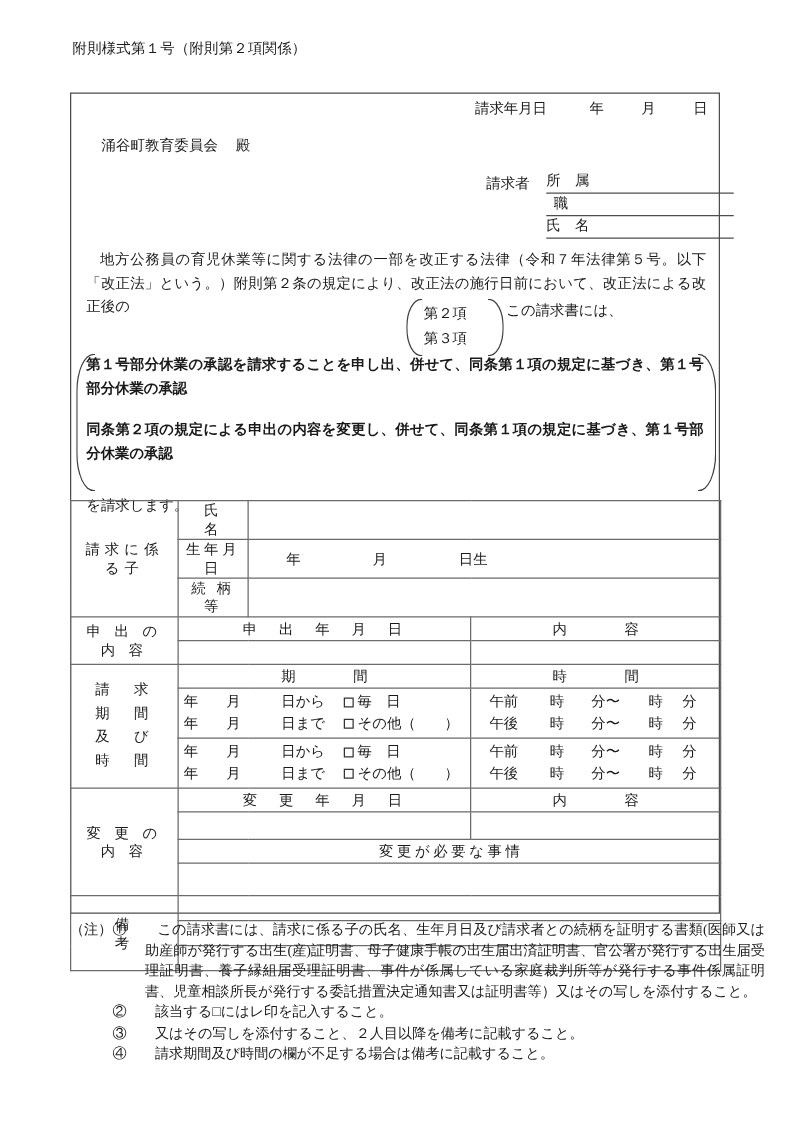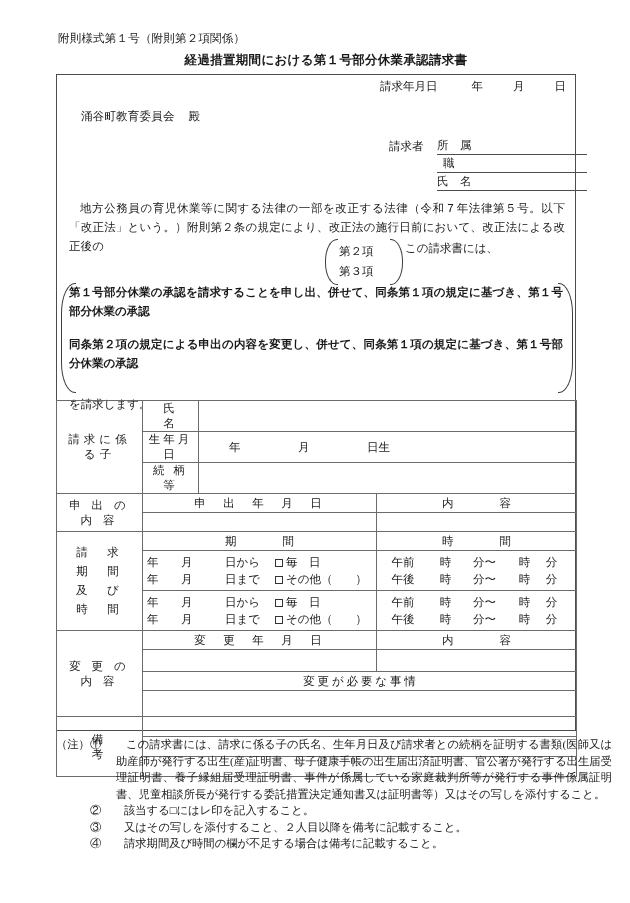--- a/index.html
+++ b/index.html
@@ -302,21 +302,20 @@
   .noteN .note-head { width: 34px; }
   .noteN .note-num { width: 26px; }
   .noteN .note-body { text-indent: 8px; }
 </style>
 </head>
 <body>
 
 <div class="page">
 
   <div class="form-no">附則様式第１号（附則第２項関係）</div>
-  <div class="doc-title">経過措置期間における第１号部分休業承認請求書</div>
 
   <div class="frame">
 
     <div class="date-line">
       <span>請求年月日</span><span class="sp-a"></span><span>年</span><span class="sp-b"></span><span>月</span><span class="sp-c"></span><span>日</span>
     </div>
 
     <div class="addressee">
       <span>涌谷町教育委員会</span><span class="hon">殿</span>
     </div>

